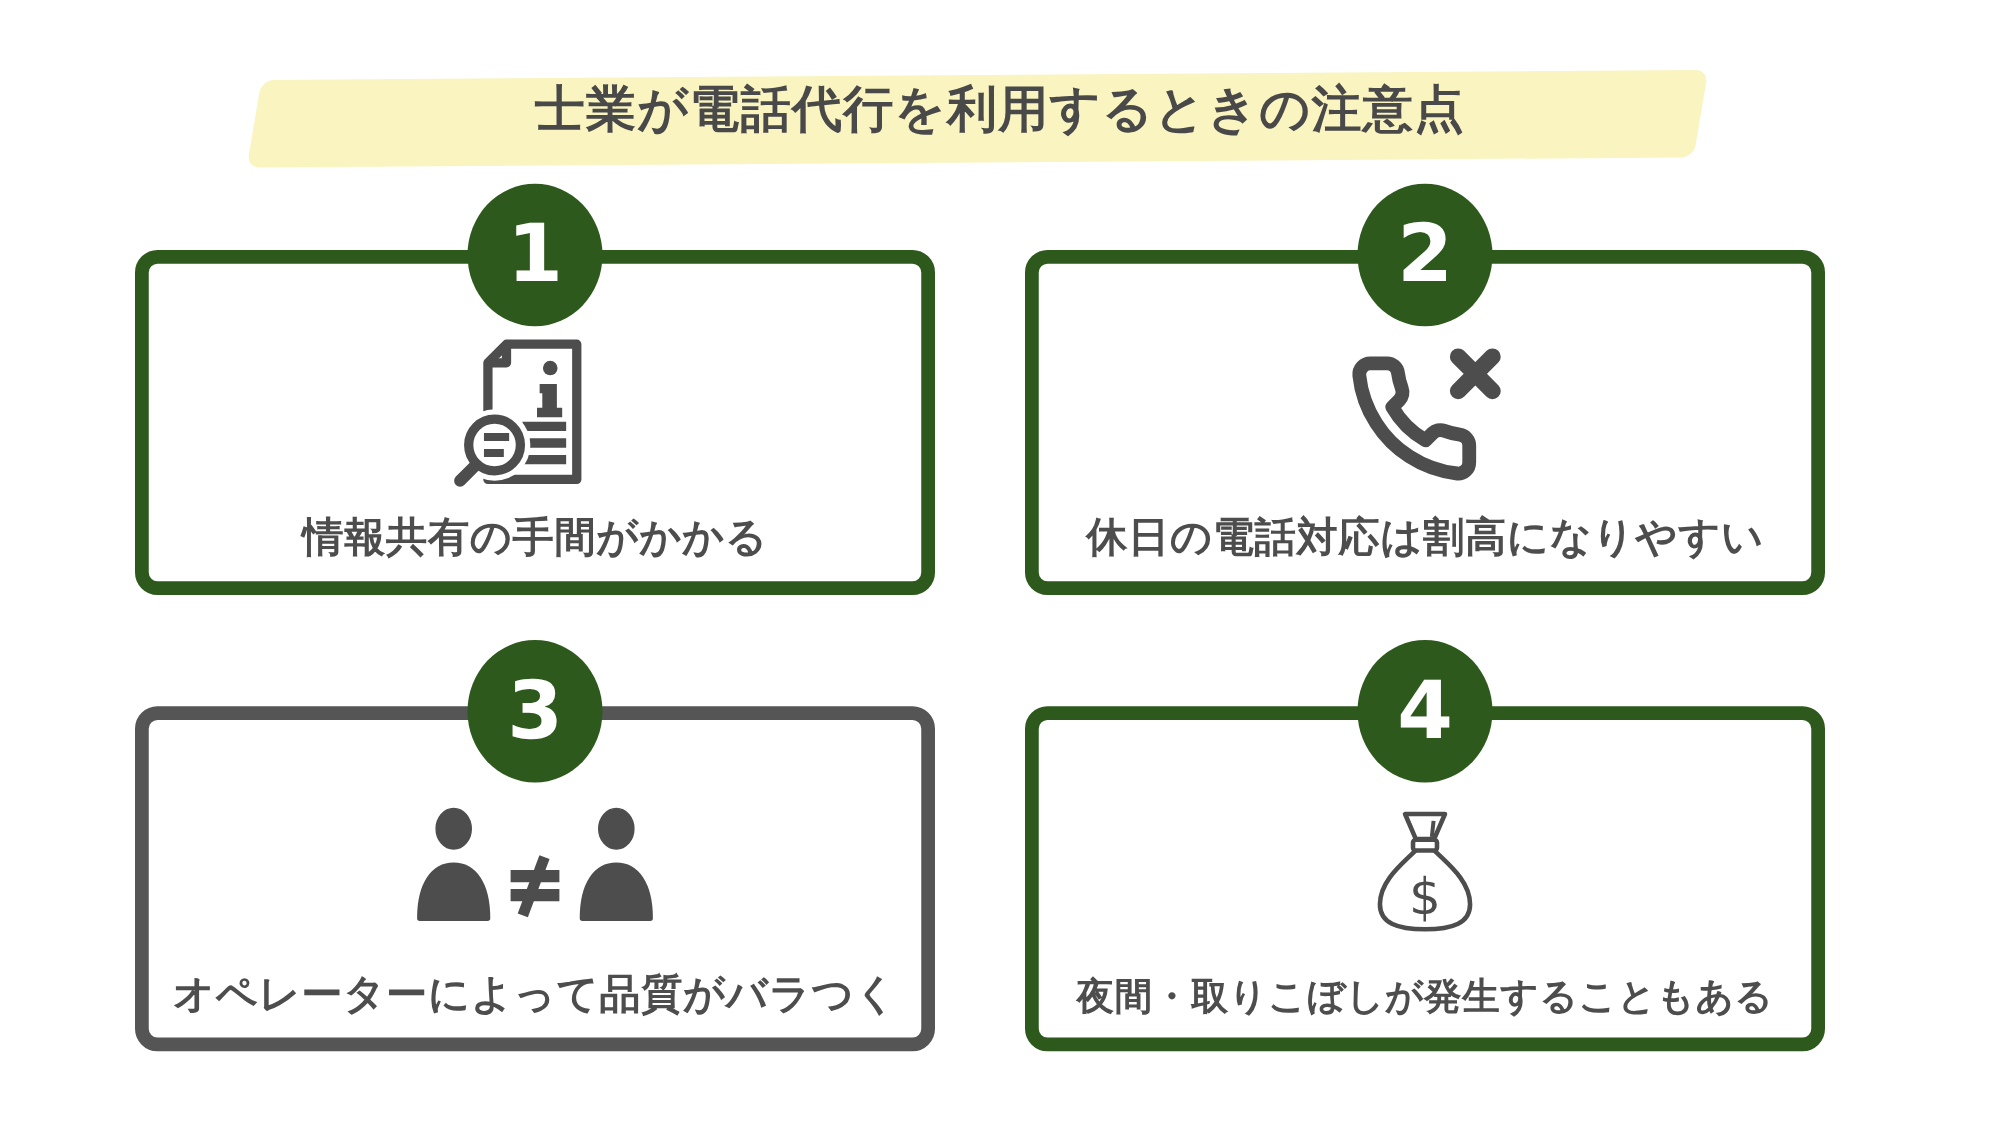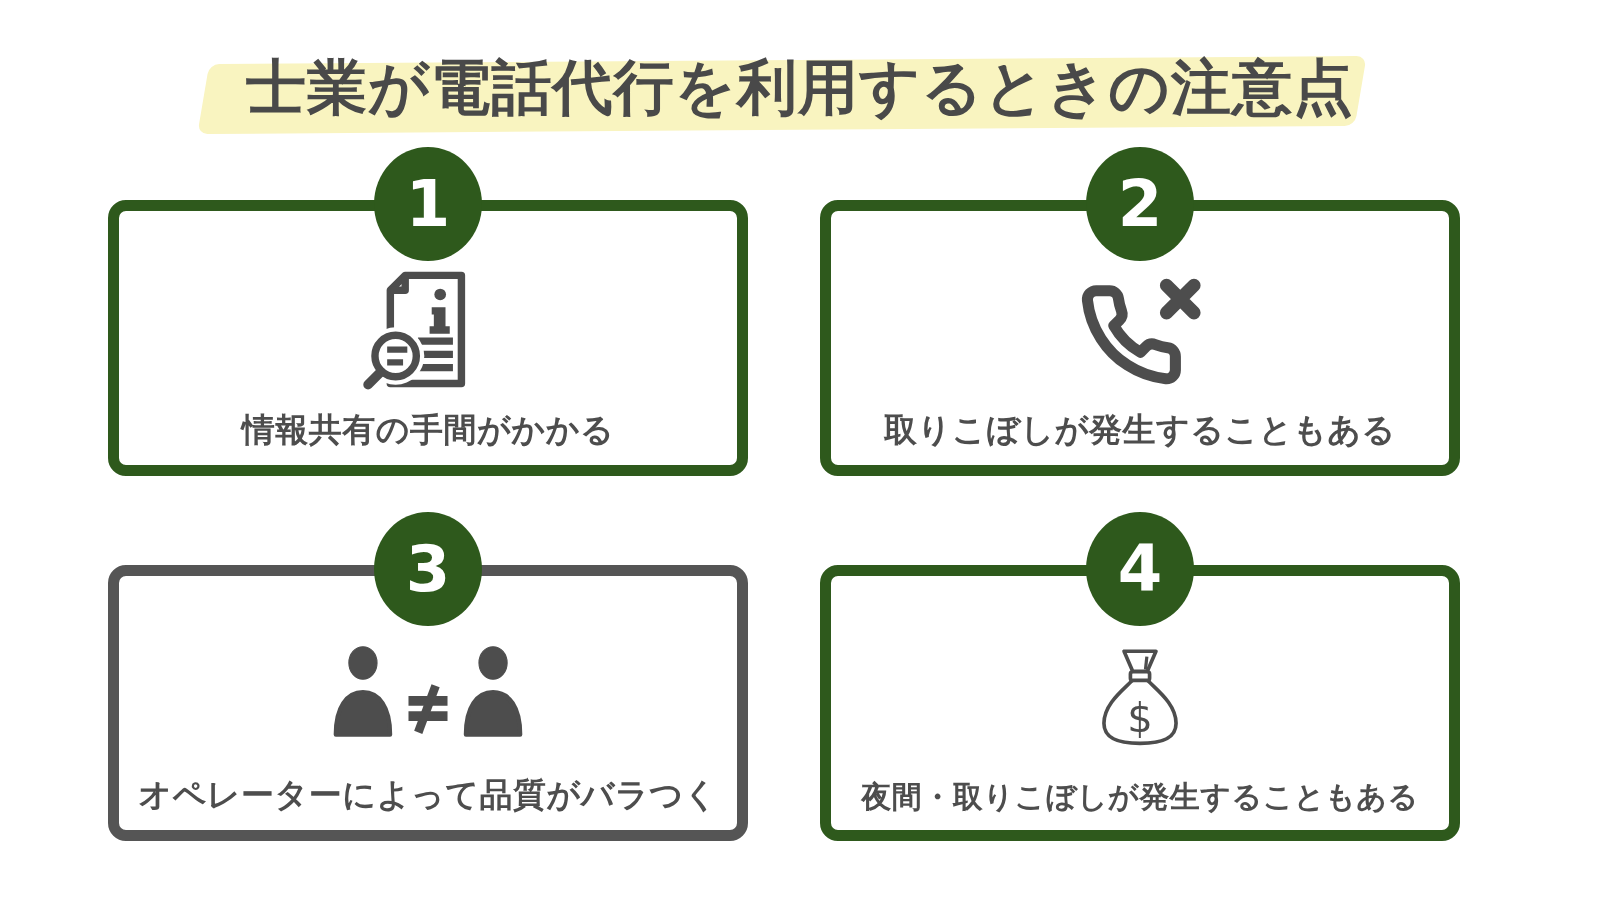--- a/index.html
+++ b/index.html
@@ -12,21 +12,21 @@
     background:#ffffff; font-family:"Liberation Sans","DejaVu Sans",sans-serif;
   }
   
   .title-hl{
     position:absolute; left:204px; top:60px; width:1156px; height:70px;
     background:var(--highlight_yellow); border-radius:10px;
     transform:skewX(-10deg) rotate(-0.4deg); z-index:0;
   }
   .page-title{
     position:absolute; left:0; top:50px; width:100%; text-align:center;
-    font-size:60px; font-weight:bold; color:var(--title_ink);
+    font-size:40px; font-weight:bold; color:var(--title_ink);
     letter-spacing:1px; line-height:76px; z-index:1; white-space:nowrap;
   }
   
   .card{
     position:absolute; width:640px; height:276px; box-sizing:border-box;
     background:#ffffff; border:11px solid var(--green); border-radius:18px;
   }
   .card.gray{ border-color:var(--gray); }
   .card1{ left:108px; top:200px; }
   .card2{ left:820px; top:200px; }
@@ -80,21 +80,21 @@
   </div>
 
   <div class="card green card2">
     <div class="badge">2</div>
     <div class="card-icon">
       <svg width="124" height="115" viewBox="0 0 28 26" fill="none" stroke="currentColor" stroke-width="2.5" stroke-linecap="round" stroke-linejoin="round">
         <path d="M22 18.92v3a2 2 0 0 1-2.18 2 19.79 19.79 0 0 1-8.63-3.07 19.5 19.5 0 0 1-6-6A19.79 19.79 0 0 1 2.12 6.18 2 2 0 0 1 4.11 4h3a2 2 0 0 1 2 1.72 12.84 12.84 0 0 0 .7 2.81 2 2 0 0 1-.45 2.11L8.09 11.91a16 16 0 0 0 6 6l1.27-1.27a2 2 0 0 1 2.11-.45 12.84 12.84 0 0 0 2.81.7A2 2 0 0 1 22 18.92z"></path>
         <path d="M20 2.8 L26.2 9 M26.2 2.8 L20 9" stroke-width="3"></path>
       </svg>
     </div>
-    <div class="card-label">取りこぼしが発生することもある</div>
+    <div class="card-label">休日の電話対応は割高になりやすい</div>
   </div>
 
   <div class="card gray card3">
     <div class="badge">3</div>
     <div class="card-icon">
       <svg width="206" height="109" viewBox="0 0 190 100" fill="currentColor" stroke="currentColor" stroke-linejoin="round">
         <ellipse cx="35" cy="20" rx="13" ry="15"></ellipse>
         <path d="M10 86 C10 61 20 47 35 47 C50 47 60 61 60 86 Z" stroke-width="4"></path>
         <ellipse cx="155" cy="20" rx="13" ry="15"></ellipse>
         <path d="M130 86 C130 61 140 47 155 47 C170 47 180 61 180 86 Z" stroke-width="4"></path>

